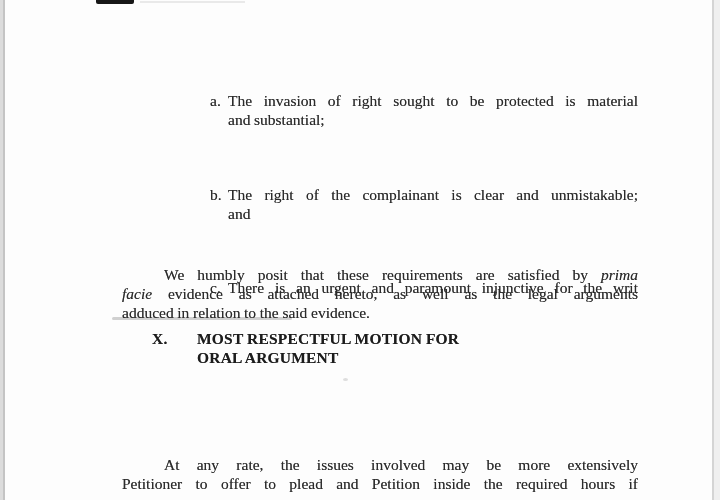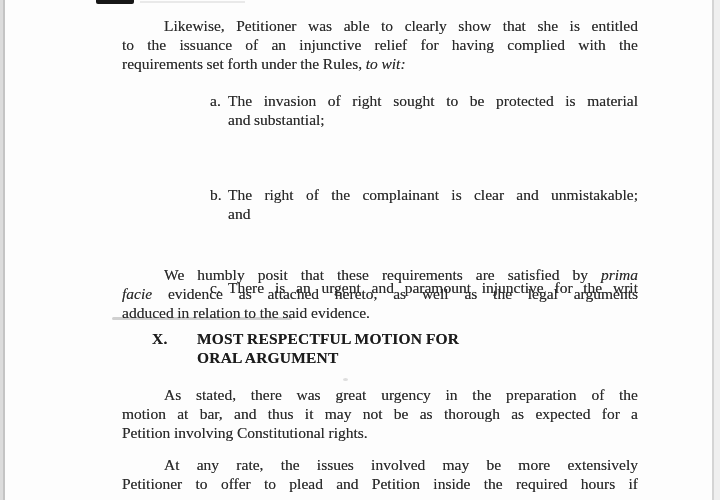--- a/index.html
+++ b/index.html
@@ -52,28 +52,20 @@
   <div class="edge-right-area"></div>
   <div class="edge-right-line"></div>
 
   <div class="remnant"></div>
   <div class="streak"></div>
   <div class="smudge"></div>
   <div class="speck"></div>
 
   <div class="col">
 
-    <div class="block p1">
-      <div class="line jl ind">Likewise, Petitioner was able to clearly show that she is entitled</div>
-      <div class="line jl">to the issuance of an injunctive relief for having complied with the</div>
-      <div class="line ll">
-        <span>requirements set forth under the Rules,</span>
-        <span class="it">to wit:</span>
-      </div>
-    </div>
 
     <div class="block item ia">
       <span class="line marker">a.</span>
       <div class="itext">
         <div class="line jl">The invasion of right sought to be protected is material</div>
         <div class="line ll">and substantial;</div>
       </div>
     </div>
 
     <div class="block item ib">
@@ -104,25 +96,20 @@
     </div>
 
     <div class="block heading hx">
       <span class="line hno">X.</span>
       <div class="htext">
         <div class="line">MOST RESPECTFUL MOTION FOR</div>
         <div class="line">ORAL ARGUMENT</div>
       </div>
     </div>
 
-    <div class="block p3">
-      <div class="line jl ind">As stated, there was great urgency in the preparation of the</div>
-      <div class="line jl">motion at bar, and thus it may not be as thorough as expected for a</div>
-      <div class="line ll">Petition involving Constitutional rights.</div>
-    </div>
 
     <div class="block p4">
       <div class="line jl ind">At any rate, the issues involved may be more extensively</div>
       <div class="line jl">Petitioner to offer to plead and Petition inside the required hours if</div>
     </div>
 
   </div>
 </div>
 
 </body></html>

